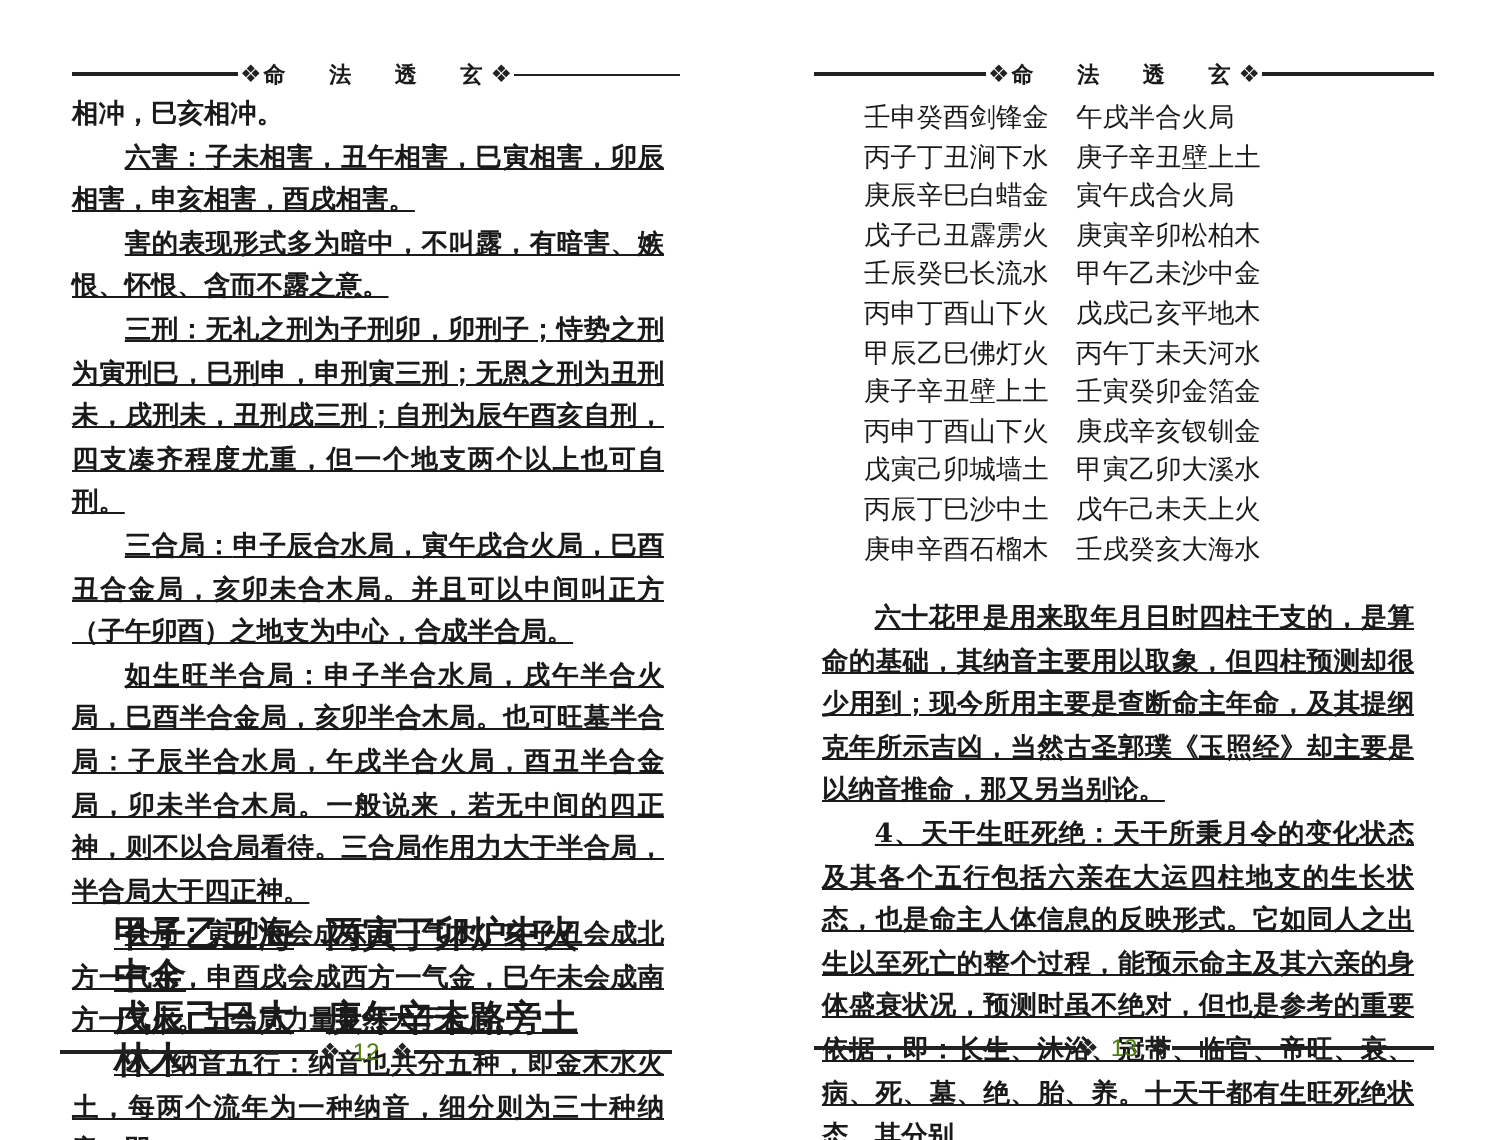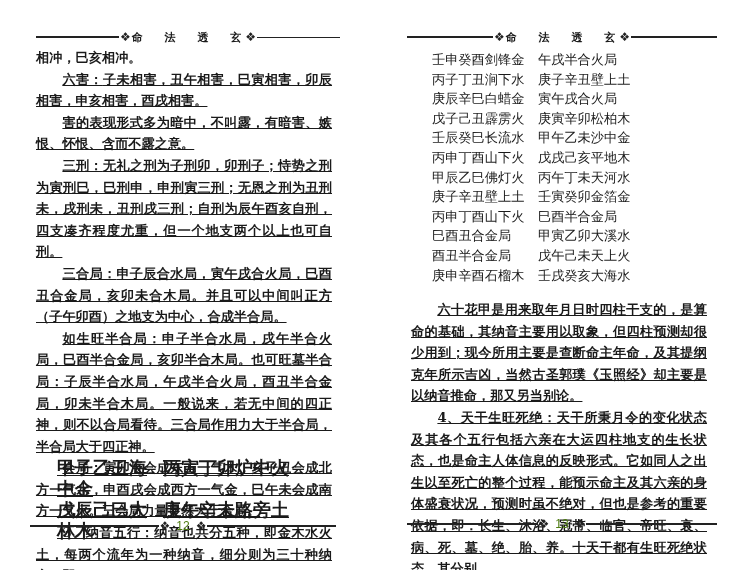--- a/index.html
+++ b/index.html
@@ -111,28 +111,28 @@
     <div class="row">
         <span class="c1">甲辰乙巳佛灯火</span>
         <span class="c2">丙午丁未天河水</span>
       </div>
     <div class="row">
         <span class="c1">庚子辛丑壁上土</span>
         <span class="c2">壬寅癸卯金箔金</span>
       </div>
     <div class="row">
         <span class="c1">丙申丁酉山下火</span>
-        <span class="c2">巳酉半合金局</span>
+        <span class="c2">庚戌辛亥钗钏金</span>
       </div>
     <div class="row">
-        <span class="c1">巳酉丑合金局</span>
+        <span class="c1">戊寅己卯城墙土</span>
         <span class="c2">甲寅乙卯大溪水</span>
       </div>
     <div class="row">
-        <span class="c1">酉丑半合金局</span>
+        <span class="c1">丙辰丁巳沙中土</span>
         <span class="c2">戊午己未天上火</span>
       </div>
     <div class="row">
         <span class="c1">庚申辛酉石榴木</span>
         <span class="c2">壬戌癸亥大海水</span>
       </div>
   </div>
 
   <div class="body">
     <p class="p indent"><span class="lead"></span><span>六十花甲是用来取年月日时四柱干支的，是算命的基础，其纳音主要用以取象，但四柱预测却很少用到；现今所用主要是查断命主年命，及其提纲克年所示吉凶，当然古圣郭璞《玉照经》却主要是以纳音推命，那又另当别论。</span></p>

